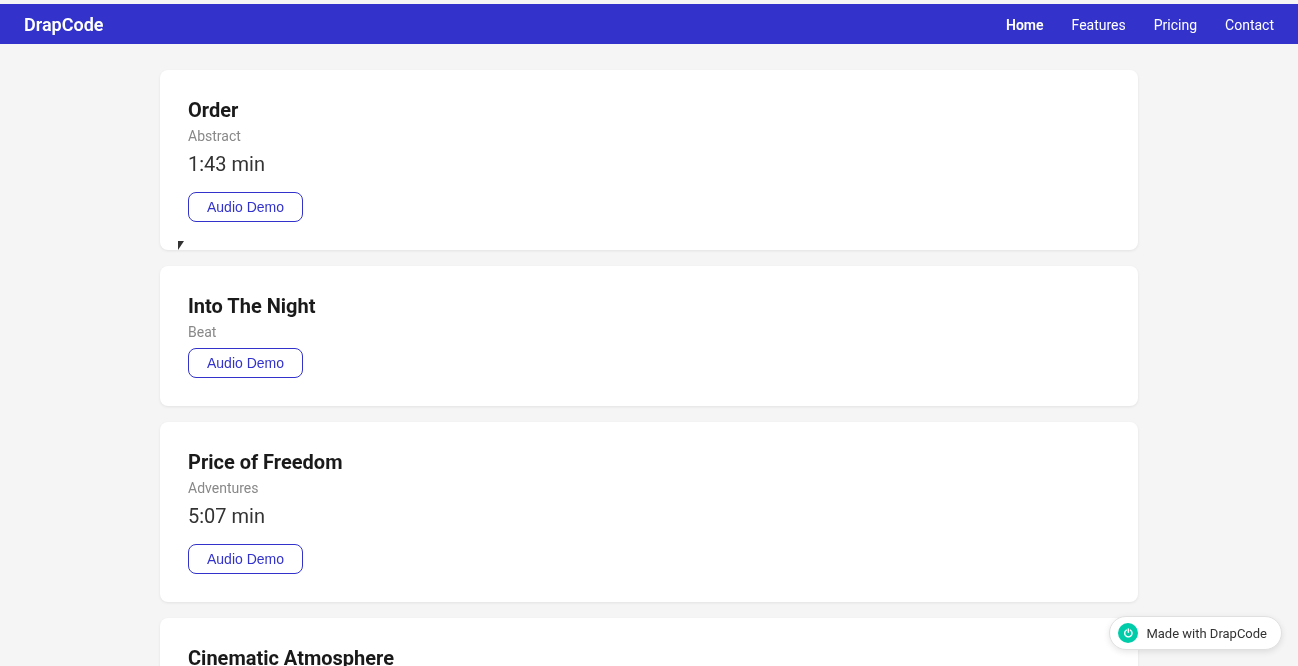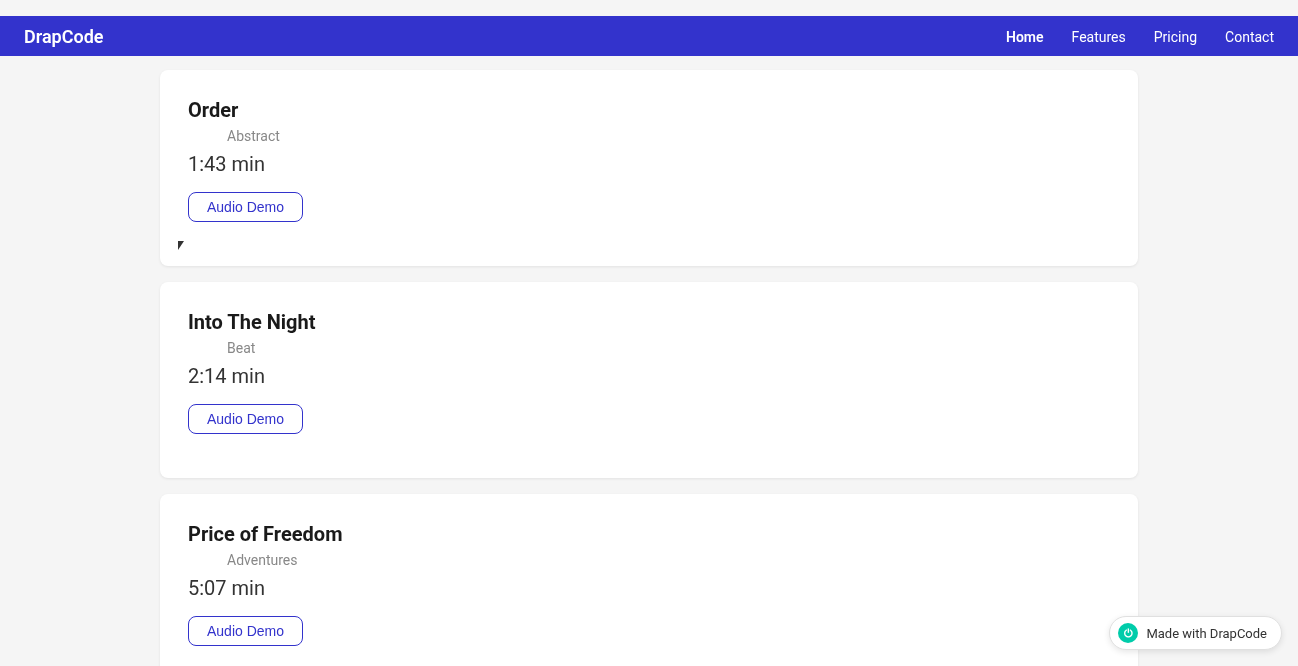--- a/index.html
+++ b/index.html
@@ -15,21 +15,21 @@
     }
 
     
     nav {
       background: #3333cc;
       height: 40px;
       display: flex;
       align-items: center;
       padding: 0 24px;
       position: fixed;
-      top: 16px;
+      top: 4px;
       left: 0;
       right: 0;
       z-index: 100;
     }
 
     .nav-brand {
       color: #ffffff;
       font-size: 18px;
       font-weight: 600;
       flex: 1;
@@ -58,37 +58,36 @@
       padding: 30px 160px;
       display: flex;
       flex-direction: column;
       gap: 0;
     }
 
     
     .card {
       background: #ffffff;
       border-radius: 8px;
-      padding: 28px 28px 44px 28px;
+      padding: 28px 28px 28px 28px;
       margin-bottom: 16px;
       box-shadow: 0 1px 3px rgba(0,0,0,0.08);
     }
 
     .card-title {
       font-size: 20px;
       font-weight: 700;
       color: #1a1a1a;
       margin-bottom: 6px;
     }
 
     .card-genre {
       font-size: 14px;
       color: #888888;
       margin-bottom: 8px;
-      margin-left: 39px;
     }
 
     .card-duration {
       font-size: 20px;
       color: #333333;
       margin-bottom: 16px;
     }
 
     .audio-demo-btn {
       border: 1.5px solid #3333cc;
@@ -189,21 +188,20 @@
   <div class="card">
     <div class="card-title">Order</div>
     <div class="card-genre">Abstract</div>
     <div class="card-duration">1:43 min</div>
     <button class="audio-demo-btn">Audio Demo</button>
   </div>
 
   <div class="card">
     <div class="card-title">Into The Night</div>
     <div class="card-genre">Beat</div>
-    <div class="card-duration">2:14 min</div>
     <button class="audio-demo-btn">Audio Demo</button>
   </div>
 
   <div class="card">
     <div class="card-title">Price of Freedom</div>
     <div class="card-genre">Adventures</div>
     <div class="card-duration">5:07 min</div>
     <button class="audio-demo-btn">Audio Demo</button>
   </div>
 

